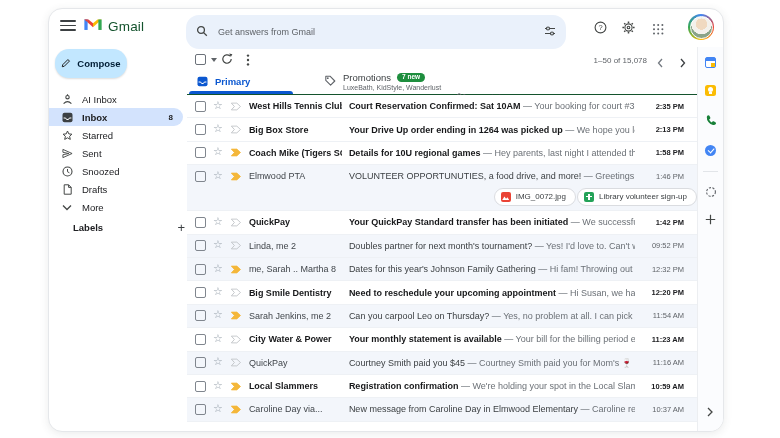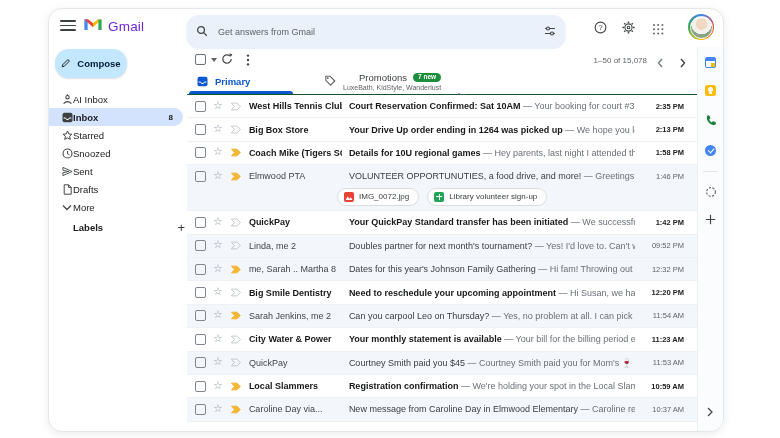--- a/index.html
+++ b/index.html
@@ -3,53 +3,53 @@
 <meta charset="utf-8">
 <style>
   html,body{margin:0;padding:0;}
   body{width:780px;height:438px;background:#fff;font-family:"Liberation Sans",sans-serif;overflow:hidden;position:relative;-webkit-font-smoothing:antialiased;}
   .window{position:absolute;left:48px;top:8px;width:674px;height:422px;background:#fff;border:1px solid #e5e7ea;border-radius:14px;box-shadow:0 2px 8px rgba(60,64,67,.10);overflow:hidden;}
 
   
   .menu-btn{position:absolute;left:11px;top:11px;width:16px;height:12px;cursor:pointer;}
   .menu-btn i{display:block;height:1.7px;background:#3c4043;margin:0 0 3px 0;border-radius:1px;}
   .logo{position:absolute;left:34px;top:8px;display:flex;align-items:center;gap:5px;}
-  .logo-text{font-size:13.5px;color:#6d28d9;letter-spacing:.2px;}
+  .logo-text{font-size:13.5px;color:#14532d;letter-spacing:.2px;}
   .searchbar{position:absolute;left:137px;top:6px;width:380px;height:34px;border-radius:13px;background:#eaf1fb;display:flex;align-items:center;gap:8px;padding:17px 10px;box-sizing:border-box;}
   .searchbar input{flex:1;border:none;background:transparent;outline:none;font-size:9px;color:#3c4043;font-family:"Liberation Sans",sans-serif;}
   .searchbar input::placeholder{color:#5f6368;}
   .tb-ic{position:absolute;top:11px;width:14px;height:14px;display:flex;align-items:center;justify-content:center;cursor:pointer;}
   .avatar-ring{position:absolute;left:639px;top:5px;width:26px;height:26px;border-radius:50%;background:conic-gradient(#4285f4,#ea4335,#fbbc04,#34a853,#4285f4);display:flex;align-items:center;justify-content:center;cursor:pointer;}
   .avatar{width:21px;height:21px;border-radius:50%;border:1.5px solid #fff;background:radial-gradient(circle at 50% 34%,#f0d9c0 0 32%,#f3f1ec 33% 58%,#8aa489 59% 100%);}
   .apps-dots{width:2.4px;height:2.4px;border-radius:50%;background:#5f6368;box-shadow:4.2px 0 0 #5f6368,8.4px 0 0 #5f6368,0 4.2px 0 #5f6368,4.2px 4.2px 0 #5f6368,8.4px 4.2px 0 #5f6368,0 8.4px 0 #5f6368,4.2px 8.4px 0 #5f6368,8.4px 8.4px 0 #5f6368;margin:-8px 0 0 -8px;}
 
   
   .compose{position:absolute;left:6px;top:40px;width:72px;height:29px;border-radius:14px;background:#c2e7ff;display:flex;align-items:center;justify-content:center;gap:6px;font-size:9.5px;font-weight:700;color:#001d35;box-shadow:0 1px 2px rgba(0,0,0,.14);cursor:pointer;}
   .nav{position:absolute;left:0;top:81px;width:134px;}
-  .nav-item{height:18px;display:flex;align-items:center;padding:0 10px 0 12px;border-radius:0 9px 9px 0;font-size:9.5px;color:#202124;cursor:pointer;}
+  .nav-item{height:18px;display:flex;align-items:center;gap:9px;padding:0 10px 0 12px;border-radius:0 9px 9px 0;font-size:9.5px;color:#202124;cursor:pointer;}
   .nav-item.active{background:#d3e3fd;font-weight:700;}
   .nav-ic{width:12px;display:flex;justify-content:center;flex:none;}
   .nav-count{margin-left:auto;font-size:8px;font-weight:700;color:#202124;}
   .labels-row{position:absolute;left:24px;top:212px;width:112px;display:flex;align-items:center;font-size:9.5px;font-weight:700;color:#202124;}
   .labels-plus{margin-left:auto;font-size:13px;font-weight:400;color:#3c4043;cursor:pointer;line-height:1;}
 
   
   .sel-cb{position:absolute;left:146px;top:45px;width:9px;height:9px;border:1.4px solid #6b7179;border-radius:2px;cursor:pointer;}
   .sel-caret{position:absolute;left:162px;top:49px;width:0;height:0;border-left:3.2px solid transparent;border-right:3.2px solid transparent;border-top:4px solid #5f6368;cursor:pointer;}
   .tbar-ic{position:absolute;cursor:pointer;}
   .range{position:absolute;left:490px;top:47px;width:108px;text-align:right;font-size:8px;color:#5f6368;}
   
   .tabs{position:absolute;left:138px;top:60px;width:510px;height:25px;border-bottom:5px solid #14532d;}
   .tab{position:absolute;top:0;height:100%;display:flex;align-items:center;gap:7px;cursor:pointer;}
   .tab-primary{left:10px;}
   .tab-primary .tab-label{font-size:9.5px;font-weight:700;color:#0b57d0;}
   .tab-underline{position:absolute;left:2px;top:22px;width:104px;height:3px;border-radius:3px 3px 0 0;background:#0b57d0;}
   .tab-promotions{left:137px;}
   .promo-col{display:flex;flex-direction:column;gap:1px;}
-  .promo-line1{display:flex;align-items:center;gap:6px;margin-left:16px;}
+  .promo-line1{display:flex;align-items:center;gap:6px;}
   .promo-title,.tab-social .tab-label{font-size:9.5px;color:#3c4043;}
   .promo-badge{background:#1e8e3e;color:#fff;font-size:6.5px;font-weight:700;padding:1.5px 5px;border-radius:7px;line-height:1;}
   .promo-sub{font-size:7px;color:#5f6368;}
   .tab-social{left:268px;margin-top:16px;}
 
   
   .email-list{position:absolute;left:138px;top:86px;width:510px;}
   .email-row{box-sizing:border-box;height:23.4px;background:#f3f6fb;border-bottom:1px solid #eef1f5;cursor:pointer;}
   .email-row.unread{background:#fff;}
   .row-main{display:flex;align-items:center;height:22.4px;padding:0 13px 0 8px;gap:7px;}
@@ -58,21 +58,21 @@
   .imp{flex:none;display:flex;}
   .imp svg polygon{fill:none;stroke:#bcc0c4;stroke-width:1;}
   .imp.important svg polygon{fill:#f4b73a;stroke:#f4b73a;}
   .sender{width:93px;flex:none;font-size:9px;color:#41464b;white-space:nowrap;overflow:hidden;}
   .subj-wrap{flex:1;min-width:0;white-space:nowrap;overflow:hidden;font-size:9px;}
   .subject{color:#3c4043;}
   .snippet{color:#6b7076;}
   .time{flex:none;width:42px;text-align:right;font-size:7.5px;color:#5f6368;}
   .unread .sender,.unread .subject{font-weight:700;color:#17181a;}
   .unread .time{font-weight:700;color:#202124;}
-  .row-chips{display:flex;gap:8px;padding-left:150px;align-items:center;}
+  .row-chips{display:flex;gap:1px;padding-left:150px;align-items:center;justify-content:flex-end;}
   .email-row.has-chips{height:46px;}
   .chip{display:inline-flex;align-items:center;gap:5px;height:16px;padding:0 9px 0 6px;border:1px solid #dadce0;border-radius:9px;font-size:8px;color:#3c4043;background:#fff;white-space:nowrap;}
   .chip-ic{width:10px;height:10px;border-radius:2px;position:relative;flex:none;}
   .chip-ic.image{background:#ea4335;}
   .chip-ic.image::after{content:"";position:absolute;left:1.5px;right:1.5px;bottom:1.5px;height:4px;background:#fff;clip-path:polygon(0 100%,32% 10%,55% 65%,75% 30%,100% 100%);}
   .chip-ic.sheets{background:#23a258;}
   .chip-ic.sheets::before{content:"";position:absolute;left:2px;top:4.3px;width:6px;height:1.5px;background:#fff;}
   .chip-ic.sheets::after{content:"";position:absolute;left:4.3px;top:2px;width:1.5px;height:6px;background:#fff;}
 
   
@@ -195,34 +195,34 @@
     <div class="nav-item">
       <span class="nav-ic">
         <svg width="11" height="11" viewBox="0 0 11 11">
             <path d="M5.5 1 L6.8 3.9 L9.9 4.2 L7.6 6.3 L8.3 9.4 L5.5 7.8 L2.7 9.4 L3.4 6.3 L1.1 4.2 L4.2 3.9 Z" fill="none" stroke="#444746" stroke-width="1"></path>
           </svg>
       </span>
       <span>Starred</span>
     </div>
     <div class="nav-item">
       <span class="nav-ic">
+        <svg width="11" height="11" viewBox="0 0 12 11">
+            <path d="M1 10 L11 5.5 L1 1 L1 4.2 L7.5 5.5 L1 6.8 Z" fill="none" stroke="#444746" stroke-width="1" stroke-linejoin="round"></path>
+          </svg>
+      </span>
+      <span>Sent</span>
+    </div>
+    <div class="nav-item">
+      <span class="nav-ic">
         <svg width="11" height="11" viewBox="0 0 11 11">
             <circle cx="5.5" cy="5.5" r="4.5" fill="none" stroke="#444746" stroke-width="1.1"></circle>
             <polyline points="5.5,3 5.5,5.7 7.4,6.8" fill="none" stroke="#444746" stroke-width="1"></polyline>
           </svg>
       </span>
       <span>Snoozed</span>
-    </div>
-    <div class="nav-item">
-      <span class="nav-ic">
-        <svg width="11" height="11" viewBox="0 0 12 11">
-            <path d="M1 10 L11 5.5 L1 1 L1 4.2 L7.5 5.5 L1 6.8 Z" fill="none" stroke="#444746" stroke-width="1" stroke-linejoin="round"></path>
-          </svg>
-      </span>
-      <span>Sent</span>
     </div>
     <div class="nav-item">
       <span class="nav-ic">
         <svg width="11" height="11" viewBox="0 0 11 11">
             <path d="M2.2 0.8 h4.4 l2.6 2.6 v6.8 h-7 Z" fill="none" stroke="#444746" stroke-width="1"></path>
             <polyline points="6.6,0.8 6.6,3.4 9.2,3.4" fill="none" stroke="#444746" stroke-width="1"></polyline>
           </svg>
       </span>
       <span>Drafts</span>
     </div>
@@ -473,21 +473,21 @@
     <div class="row-main">
       <span class="cb"></span>
       <span class="star">☆</span>
       <span class="imp">
         <svg width="12" height="11" viewBox="0 0 13 13">
               <polygon points="1,2.5 7.5,2.5 11.8,6.5 7.5,10.5 1,10.5 4.6,6.5"></polygon>
             </svg>
       </span>
       <span class="sender">QuickPay</span>
       <span class="subj-wrap"><span class="subject">Courtney Smith paid you $45</span> <span class="snippet">— Courtney Smith paid you for Mom's 🍷 Night.</span></span>
-      <span class="time">11:53 AM</span>
+      <span class="time">11:16 AM</span>
     </div>
 
   </div>
       <div class="email-row unread">
     <div class="row-main">
       <span class="cb"></span>
       <span class="star">☆</span>
       <span class="imp important">
         <svg width="12" height="11" viewBox="0 0 13 13">
               <polygon points="1,2.5 7.5,2.5 11.8,6.5 7.5,10.5 1,10.5 4.6,6.5"></polygon>

